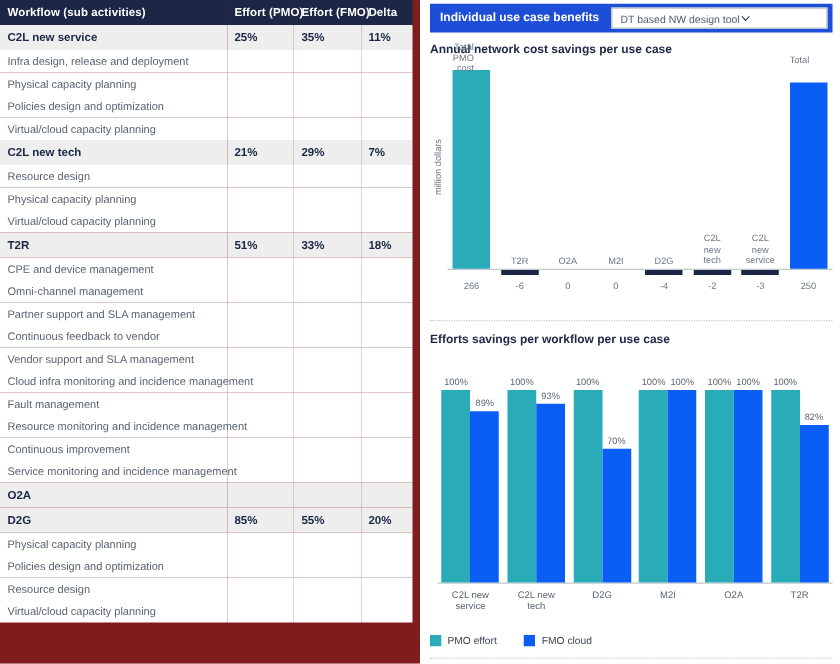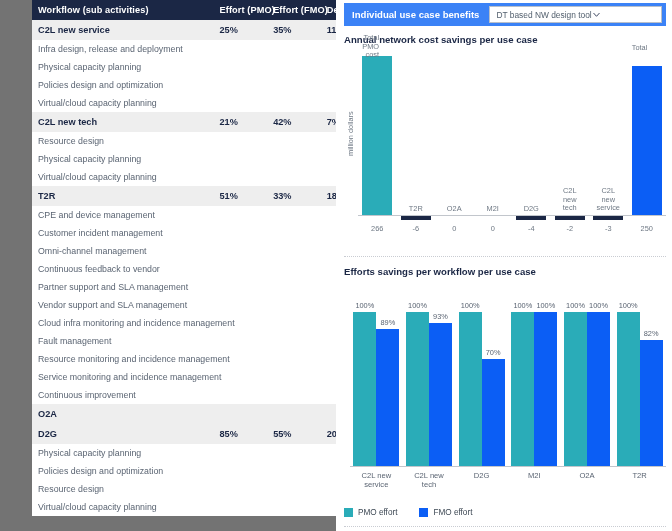--- a/index.html
+++ b/index.html
@@ -5,21 +5,21 @@
   * { box-sizing: border-box; margin: 0; padding: 0; }
   html, body {
     width: 672px; height: 531px;
     background: #ffffff;
     font-family: "Liberation Sans", sans-serif;
     overflow: hidden;
   }
   .app { position: relative; width: 672px; height: 531px; display: flex; }
 
   
-  .table-panel { width: 336px; height: 531px; position: relative; background: #737373; padding-left: 32px; }
+  .table-panel { width: 336px; height: 531px; position: relative; background: #7f1d1d; }
 
   table.wf { width: 330px; border-collapse: collapse; table-layout: fixed; }
   table.wf th, table.wf td { text-align: left; vertical-align: middle; }
 
   thead tr { background: #1b2745; }
   thead th {
     color: #ffffff;
     font-size: 9.2px;
     font-weight: bold;
     padding: 5px 0 5px 6px;
@@ -44,21 +44,21 @@
   }
   td.val { width: 52px; }
   td.valdelta { width: 40px; }
 
   
   .right-panel { width: 336px; height: 531px; position: relative; background: #fff; padding-left: 4px; }
 
   .header-bar {
     position: absolute; left: 8px; top: 3px;
     width: 322px; height: 23px;
-    background: #3b82f6;
+    background: #1d4ed8;
     display: flex; align-items: center;
   }
   .header-title {
     color: #ffffff; font-size: 9.6px; font-weight: bold;
     padding-left: 8px; white-space: nowrap; flex: 0 0 auto;
   }
   .dropdown {
     margin-left: 10px; margin-right: 4px;
     flex: 1 1 auto; height: 17px;
     background: #ffffff; border: 1px solid #b9bfc9;
@@ -184,21 +184,21 @@
           </tr>
           <tr class="sub">
             <td>Virtual/cloud capacity planning</td>
             <td class="val"></td>
             <td class="val"></td>
             <td class="valdelta"></td>
           </tr>
           <tr class="grp">
             <td>C2L new tech</td>
             <td class="val">21%</td>
-            <td class="val">42%</td>
+            <td class="val">29%</td>
             <td class="valdelta">7%</td>
           </tr>
           <tr class="sub">
             <td>Resource design</td>
             <td class="val"></td>
             <td class="val"></td>
             <td class="valdelta"></td>
           </tr>
           <tr class="sub">
             <td>Physical capacity planning</td>
@@ -218,44 +218,38 @@
             <td class="val">33%</td>
             <td class="valdelta">18%</td>
           </tr>
           <tr class="sub">
             <td>CPE and device management</td>
             <td class="val"></td>
             <td class="val"></td>
             <td class="valdelta"></td>
           </tr>
           <tr class="sub">
-            <td>Customer incident management</td>
-            <td class="val"></td>
-            <td class="val"></td>
-            <td class="valdelta"></td>
-          </tr>
-          <tr class="sub">
             <td>Omni-channel management</td>
             <td class="val"></td>
             <td class="val"></td>
             <td class="valdelta"></td>
           </tr>
           <tr class="sub">
+            <td>Partner support and SLA management</td>
+            <td class="val"></td>
+            <td class="val"></td>
+            <td class="valdelta"></td>
+          </tr>
+          <tr class="sub">
             <td>Continuous feedback to vendor</td>
             <td class="val"></td>
             <td class="val"></td>
             <td class="valdelta"></td>
           </tr>
           <tr class="sub">
-            <td>Partner support and SLA management</td>
-            <td class="val"></td>
-            <td class="val"></td>
-            <td class="valdelta"></td>
-          </tr>
-          <tr class="sub">
             <td>Vendor support and SLA management</td>
             <td class="val"></td>
             <td class="val"></td>
             <td class="valdelta"></td>
           </tr>
           <tr class="sub">
             <td>Cloud infra monitoring and incidence management</td>
             <td class="val"></td>
             <td class="val"></td>
             <td class="valdelta"></td>
@@ -266,27 +260,27 @@
             <td class="val"></td>
             <td class="valdelta"></td>
           </tr>
           <tr class="sub">
             <td>Resource monitoring and incidence management</td>
             <td class="val"></td>
             <td class="val"></td>
             <td class="valdelta"></td>
           </tr>
           <tr class="sub">
+            <td>Continuous improvement</td>
+            <td class="val"></td>
+            <td class="val"></td>
+            <td class="valdelta"></td>
+          </tr>
+          <tr class="sub">
             <td>Service monitoring and incidence management</td>
-            <td class="val"></td>
-            <td class="val"></td>
-            <td class="valdelta"></td>
-          </tr>
-          <tr class="sub">
-            <td>Continuous improvement</td>
             <td class="val"></td>
             <td class="val"></td>
             <td class="valdelta"></td>
           </tr>
           <tr class="grp">
             <td>O2A</td>
             <td class="val"></td>
             <td class="val"></td>
             <td class="valdelta"></td>
           </tr>
@@ -409,19 +403,19 @@
         <div class="gb-catlabel" style="left: 262.667px; width: 66px;">T2R</div>
       </div>
 
     <div class="gb-legend" id="gb-legend">
         <div class="legend-item">
           <span class="legend-swatch pmo" style="background: rgb(42, 172, 184);"></span>
           <span class="legend-text">PMO effort</span>
         </div>
         <div class="legend-item">
           <span class="legend-swatch fmo" style="background: rgb(11, 94, 245);"></span>
-          <span class="legend-text">FMO effort</span>
+          <span class="legend-text">FMO cloud</span>
         </div>
       </div>
 
     <div class="sep-dotted" style="top:526px"></div>
   </div>
 </div>
 
 </body></html>

